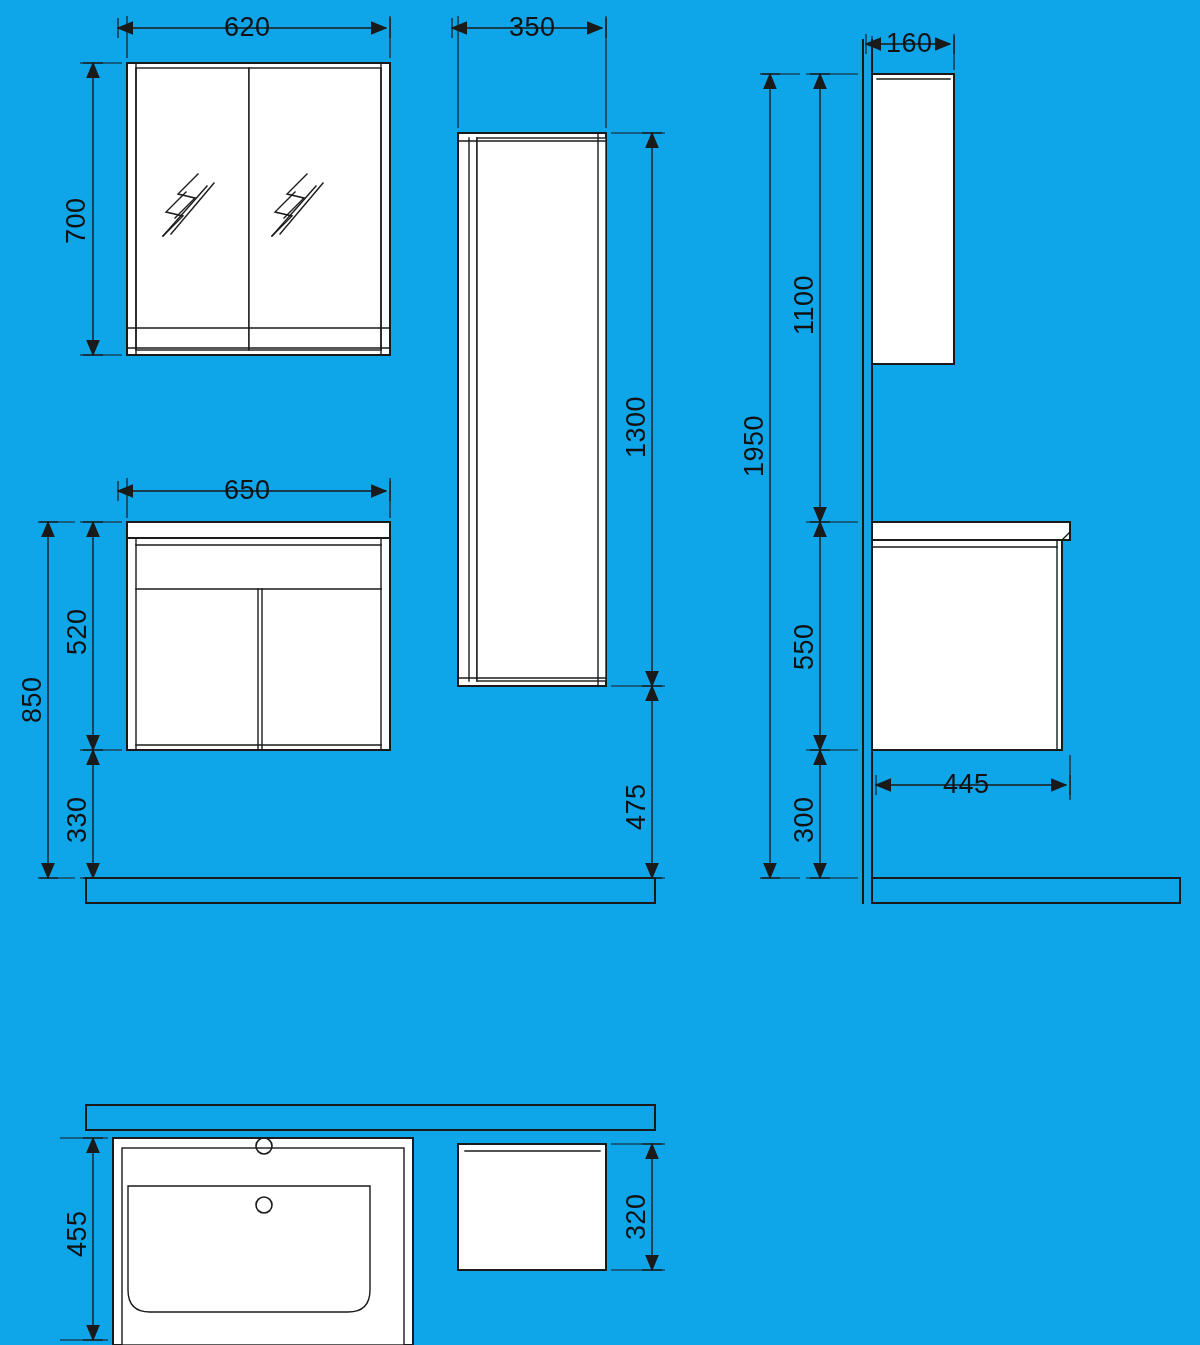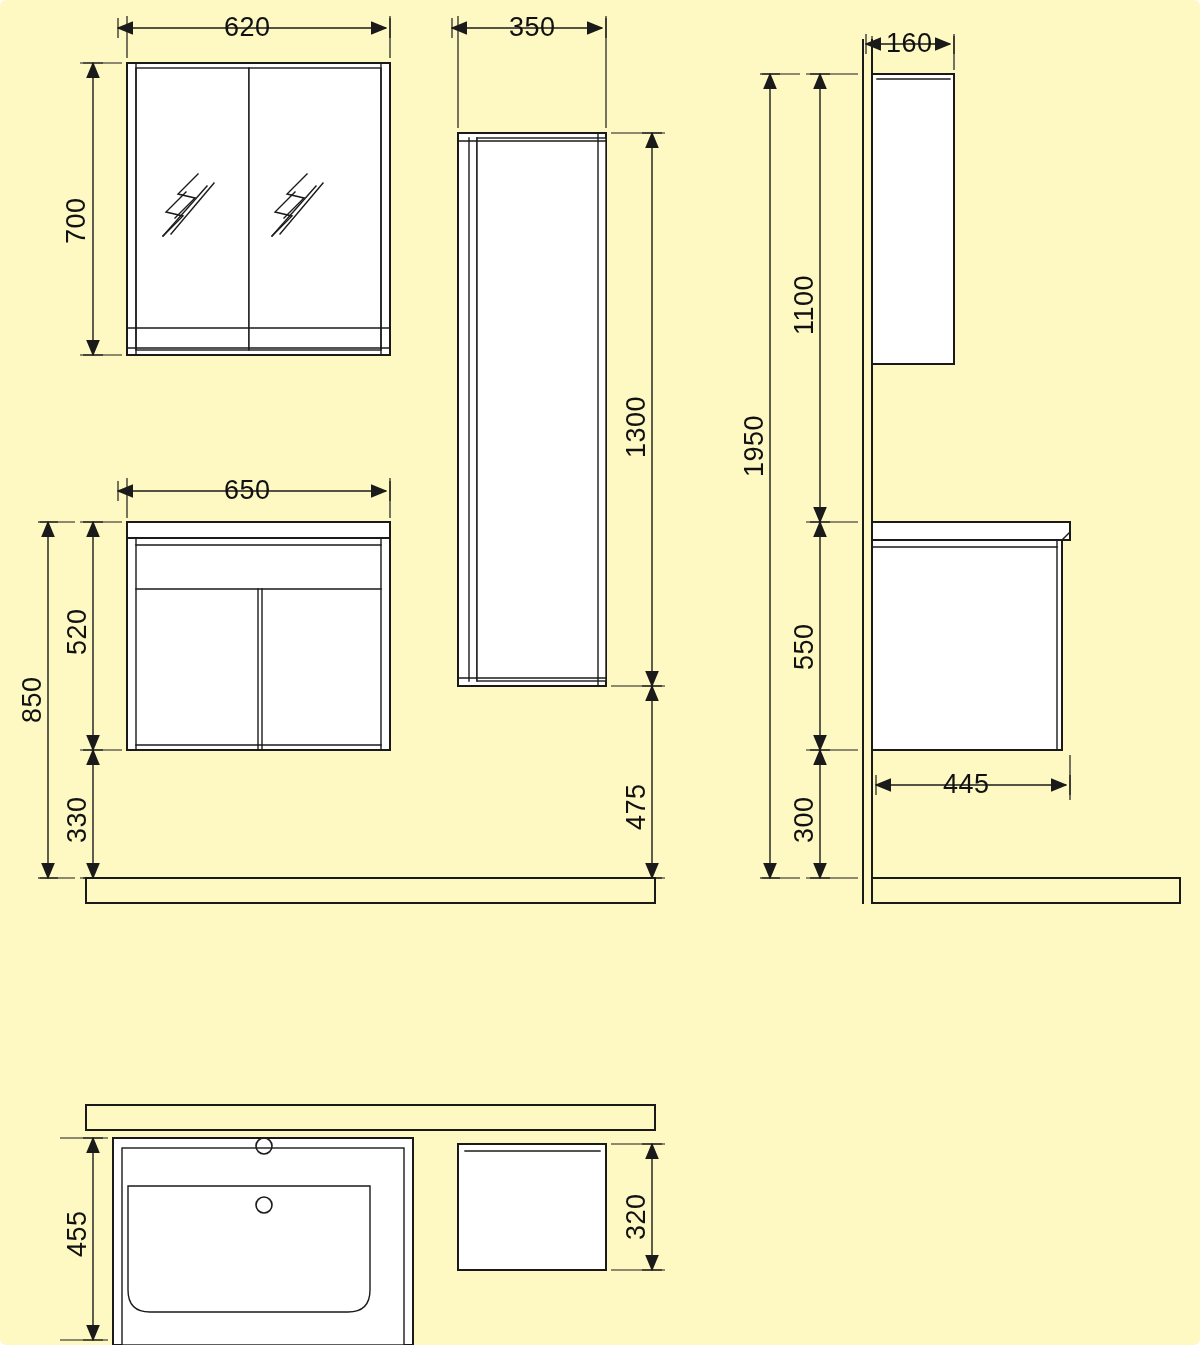--- a/index.html
+++ b/index.html
@@ -7,23 +7,22 @@
     padding: 0;
     background: #ffffff;
   }
   body {
     font-family: "Liberation Sans", sans-serif;
   }
   #stage {
     position: relative;
     width: 1200px;
     height: 1345px;
-    background: #fef9c3;
+    background: #0ea5e9;
     overflow: hidden;
-    border-radius: 6px;
   }
   #stage svg {
     display: block;
   }
   .ln {
     stroke: #1a1a1a;
     stroke-width: 2;
     fill: none;
     stroke-linecap: square;
   }

